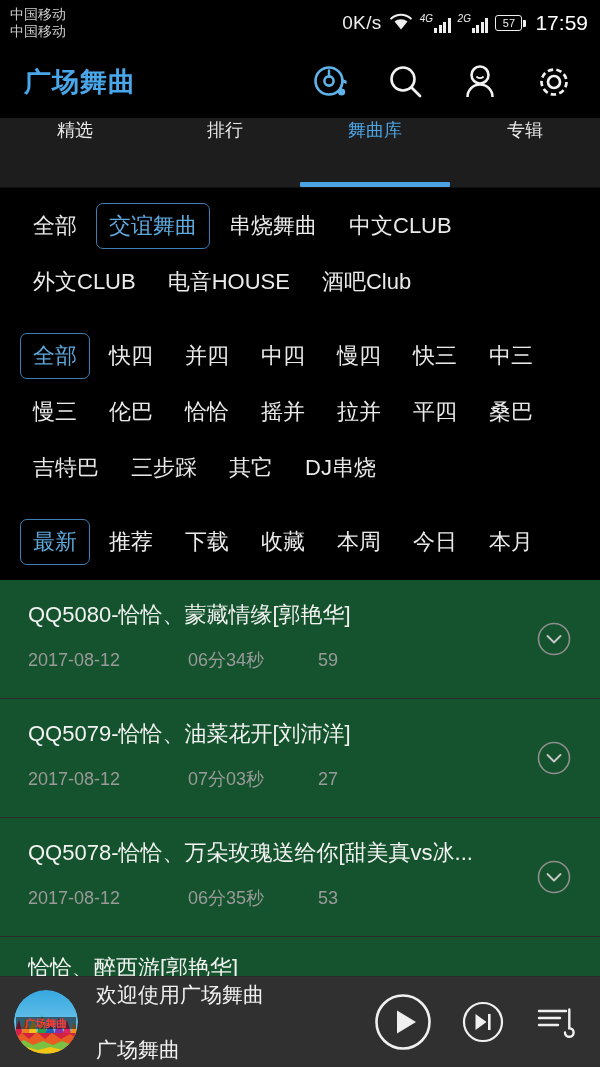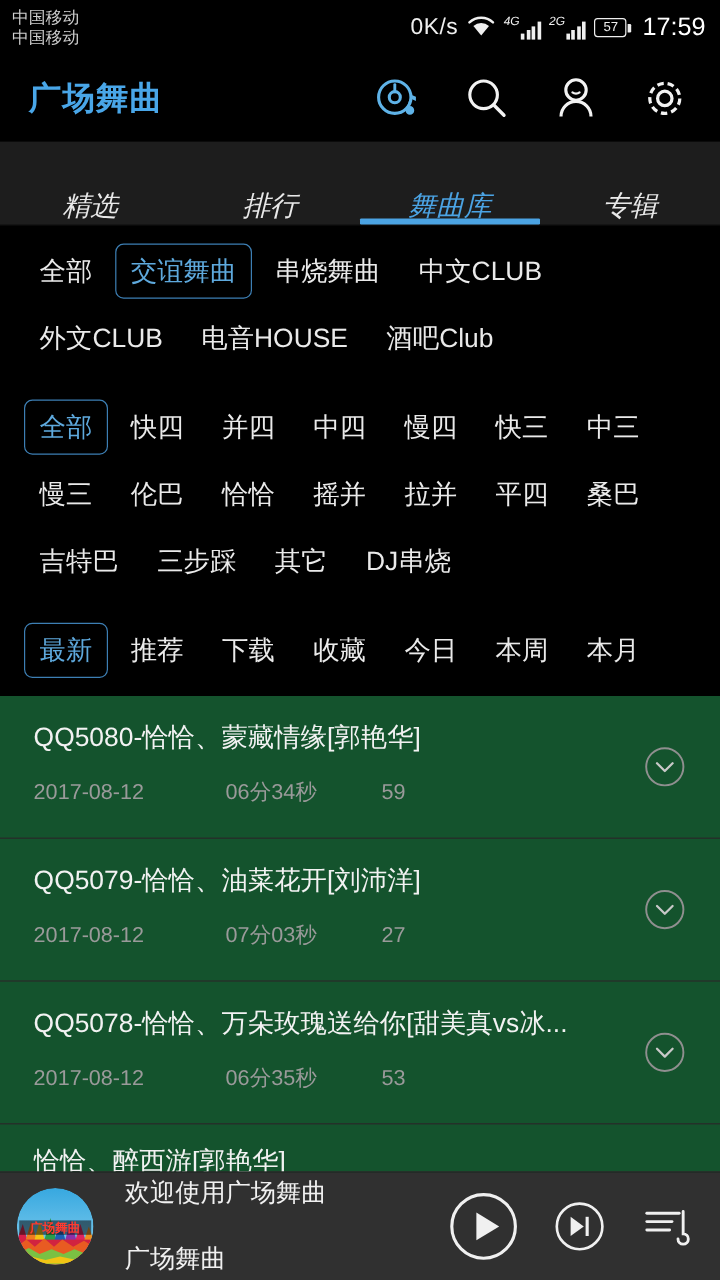--- a/index.html
+++ b/index.html
@@ -45,22 +45,22 @@
   .app-title{ color:#49a6e8; font-size:27px; font-weight:bold; letter-spacing:1px; }
   .appbar-icons{ margin-left:auto; display:flex; align-items:center; gap:34px; padding-right:8px; }
   .appbar-icons .ic{ width:40px; height:40px; display:flex; align-items:center; justify-content:center; }
 
   
   .tabs{
     height:70px; background:#1d1d1d; display:flex; align-items:stretch;
     border-bottom:1px solid #101010;
   }
   .tab{
-    flex:1; display:flex; align-items:flex-end; justify-content:center;
-    position:relative; color:#e9e9e9; font-size:23px;font-style:italic;
+    flex:1; display:flex; align-items:flex-start; justify-content:center;
+    position:relative; color:#e9e9e9; font-size:18px;
   }
   .tab.active{ color:#4ba3e3; }
   .tab.active:after{
     content:""; position:absolute; bottom:0; left:50%; transform:translateX(-50%);
     width:150px; height:5px; background:#4ba3e3; border-radius:1px;
   }
 
   
   .filters{ background:#000; padding:10px 20px 4px 20px; }
   .chiprow{ display:flex; flex-wrap:wrap; align-items:center; }
@@ -91,21 +91,21 @@
 
   
   .player{
     position:absolute; left:0; bottom:0; width:600px; height:90px;
     background:#303030; display:flex; align-items:center; padding:0 18px 0 14px;
   }
   .cover{
     width:64px; height:64px; border-radius:50%; overflow:hidden;
     flex:0 0 64px; position:relative;
   }
-  .ptext{ margin-left:26px; display:flex; flex-direction:column; justify-content:center; line-height:1.3;gap:28px; }
+  .ptext{ margin-left:18px; display:flex; flex-direction:column; justify-content:center; line-height:1.3;gap:28px; }
   .ptext .t1{ color:#f0f0f0; font-size:21px; }
   .ptext .t2{ color:#f0f0f0; font-size:21px; }
   .pcontrols{ margin-left:auto; display:flex; align-items:center; gap:30px; padding-right:6px; }
   .pbtn{ display:flex; align-items:center; justify-content:center; }
 </style>
 </head>
 <body>
 
 <div class="screen">
 
@@ -239,22 +239,22 @@
         <span class="chip">DJ串烧</span>
       </div>
     </div>
 
     <div class="fgroup">
       <div class="chiprow">
         <span class="chip sel">最新</span>
         <span class="chip">推荐</span>
         <span class="chip">下载</span>
         <span class="chip">收藏</span>
+        <span class="chip">本周</span>
         <span class="chip">今日</span>
-        <span class="chip">本周</span>
         <span class="chip">本月</span>
       </div>
     </div>
 
   </div>
 
   <div class="list">
 
     <div class="song">
       <div class="song-title">QQ5080-恰恰、蒙藏情缘[郭艳华]</div>

